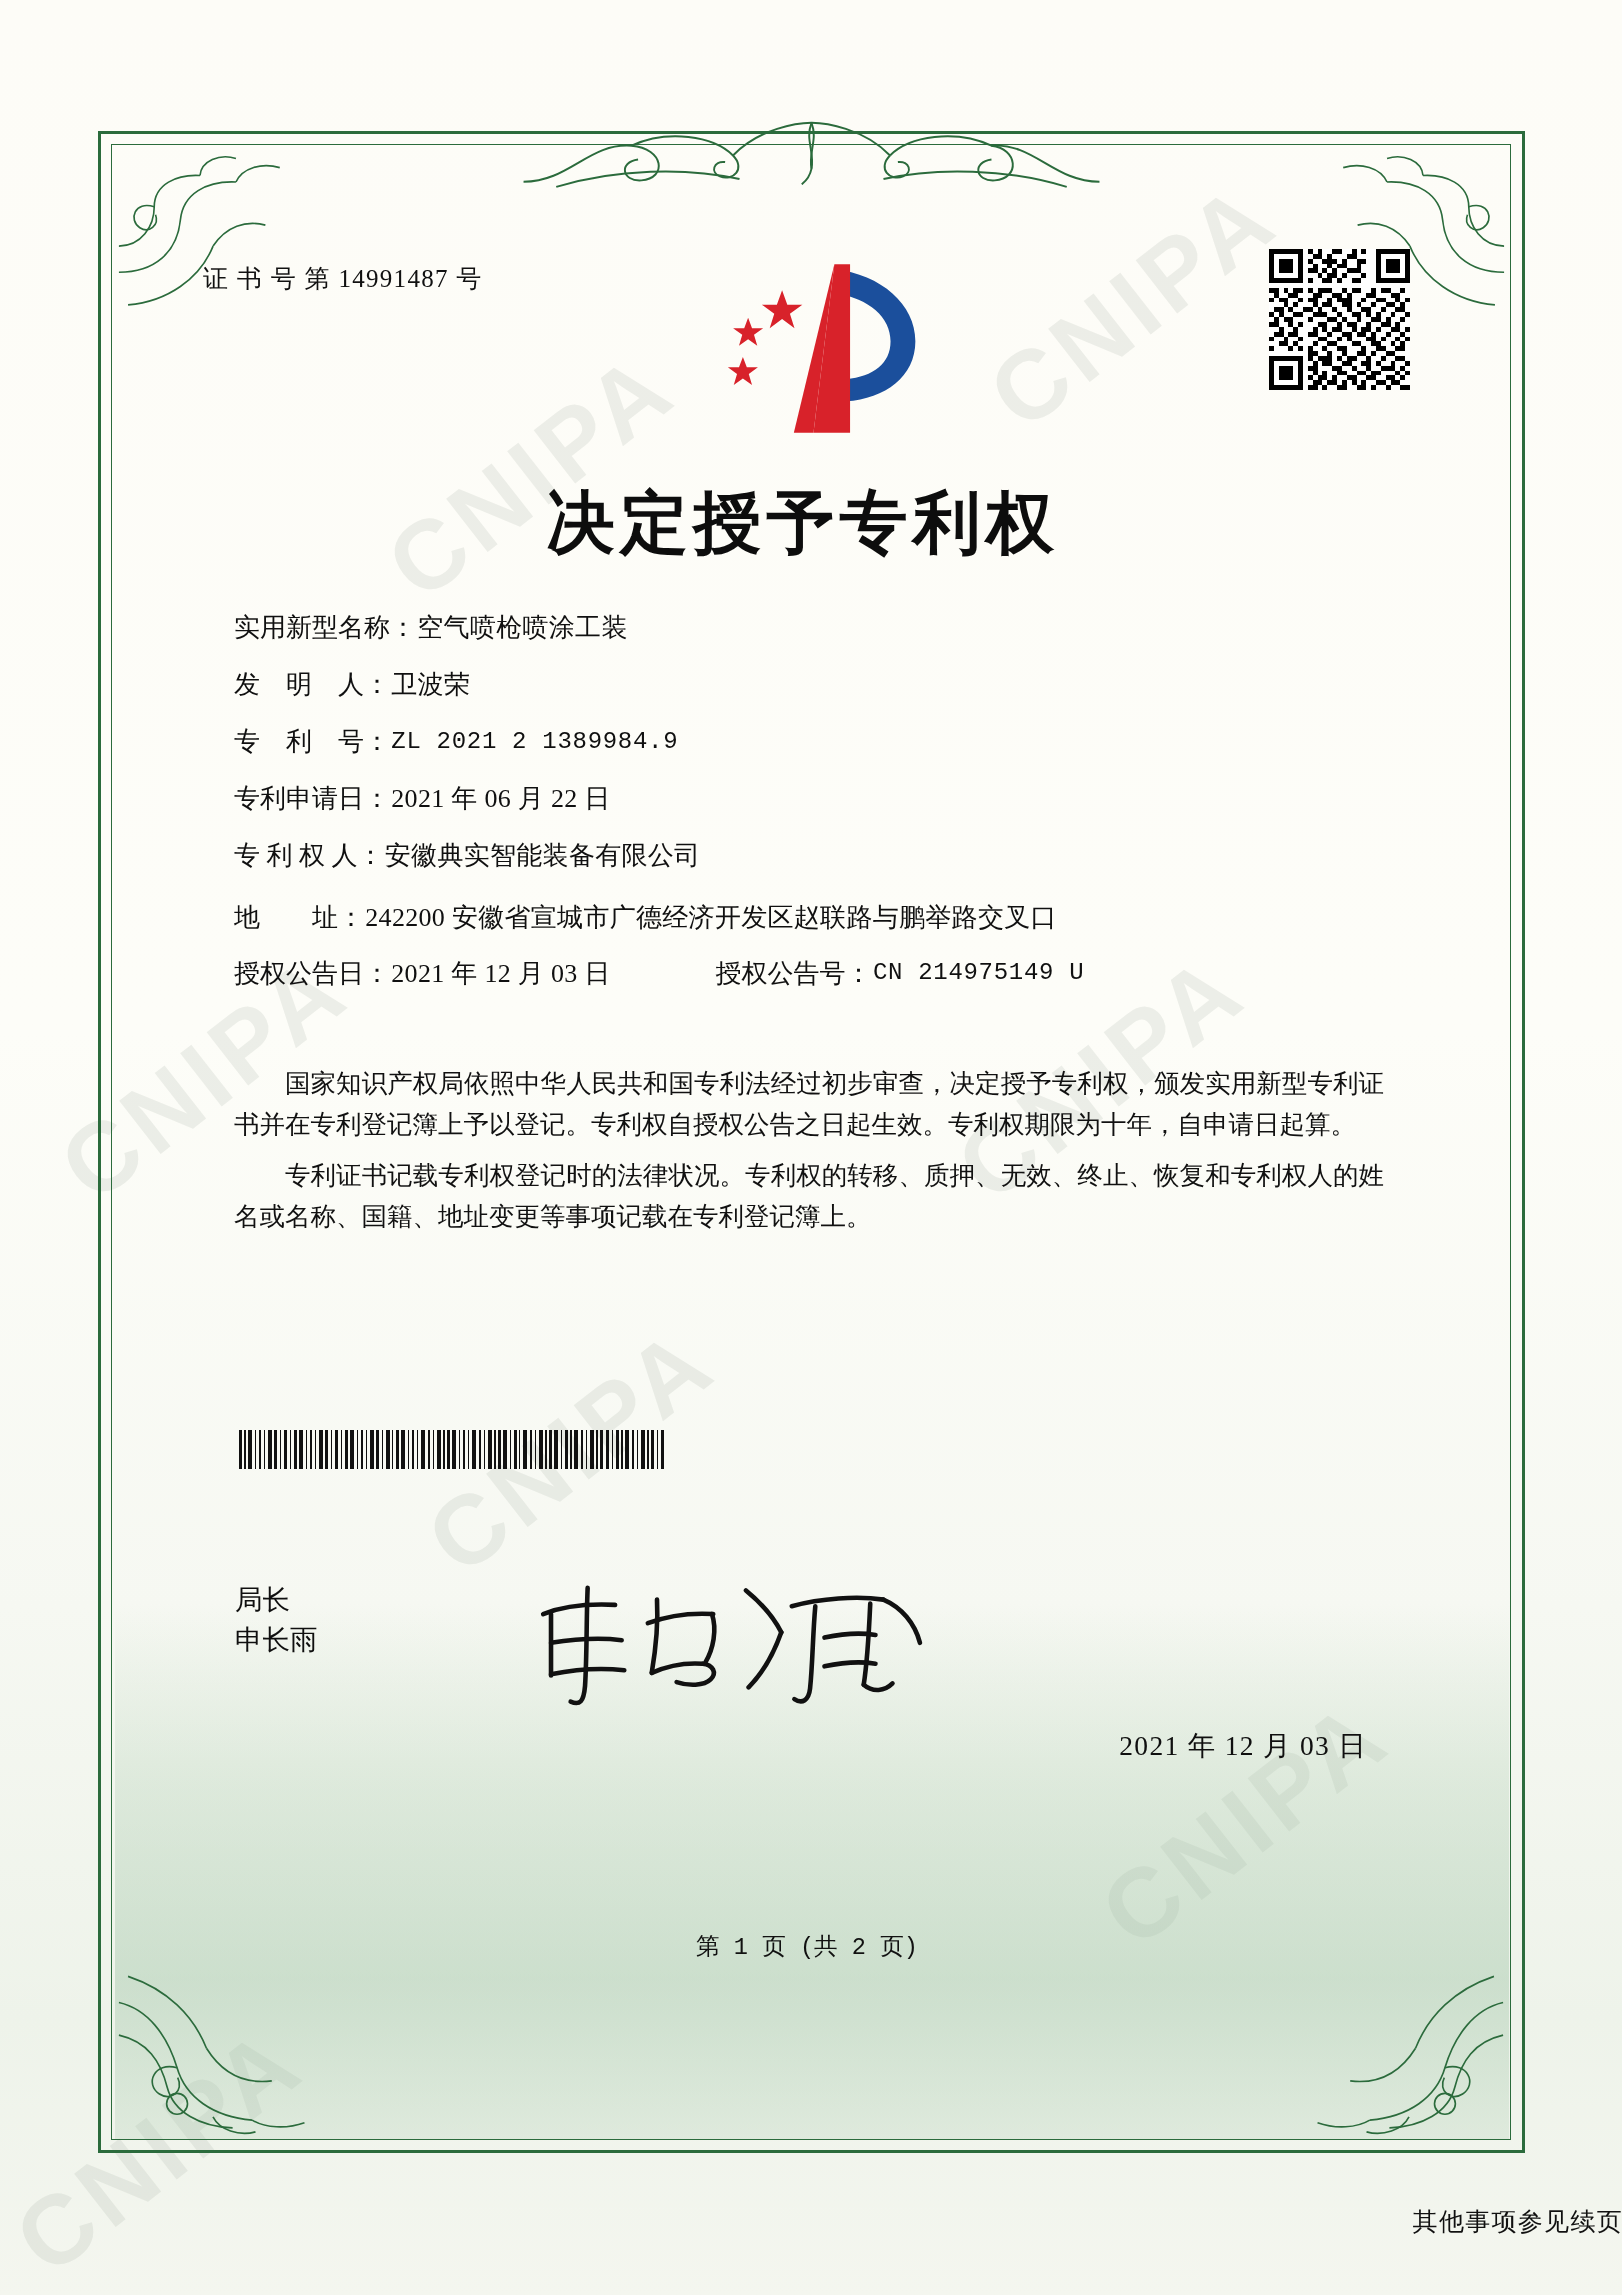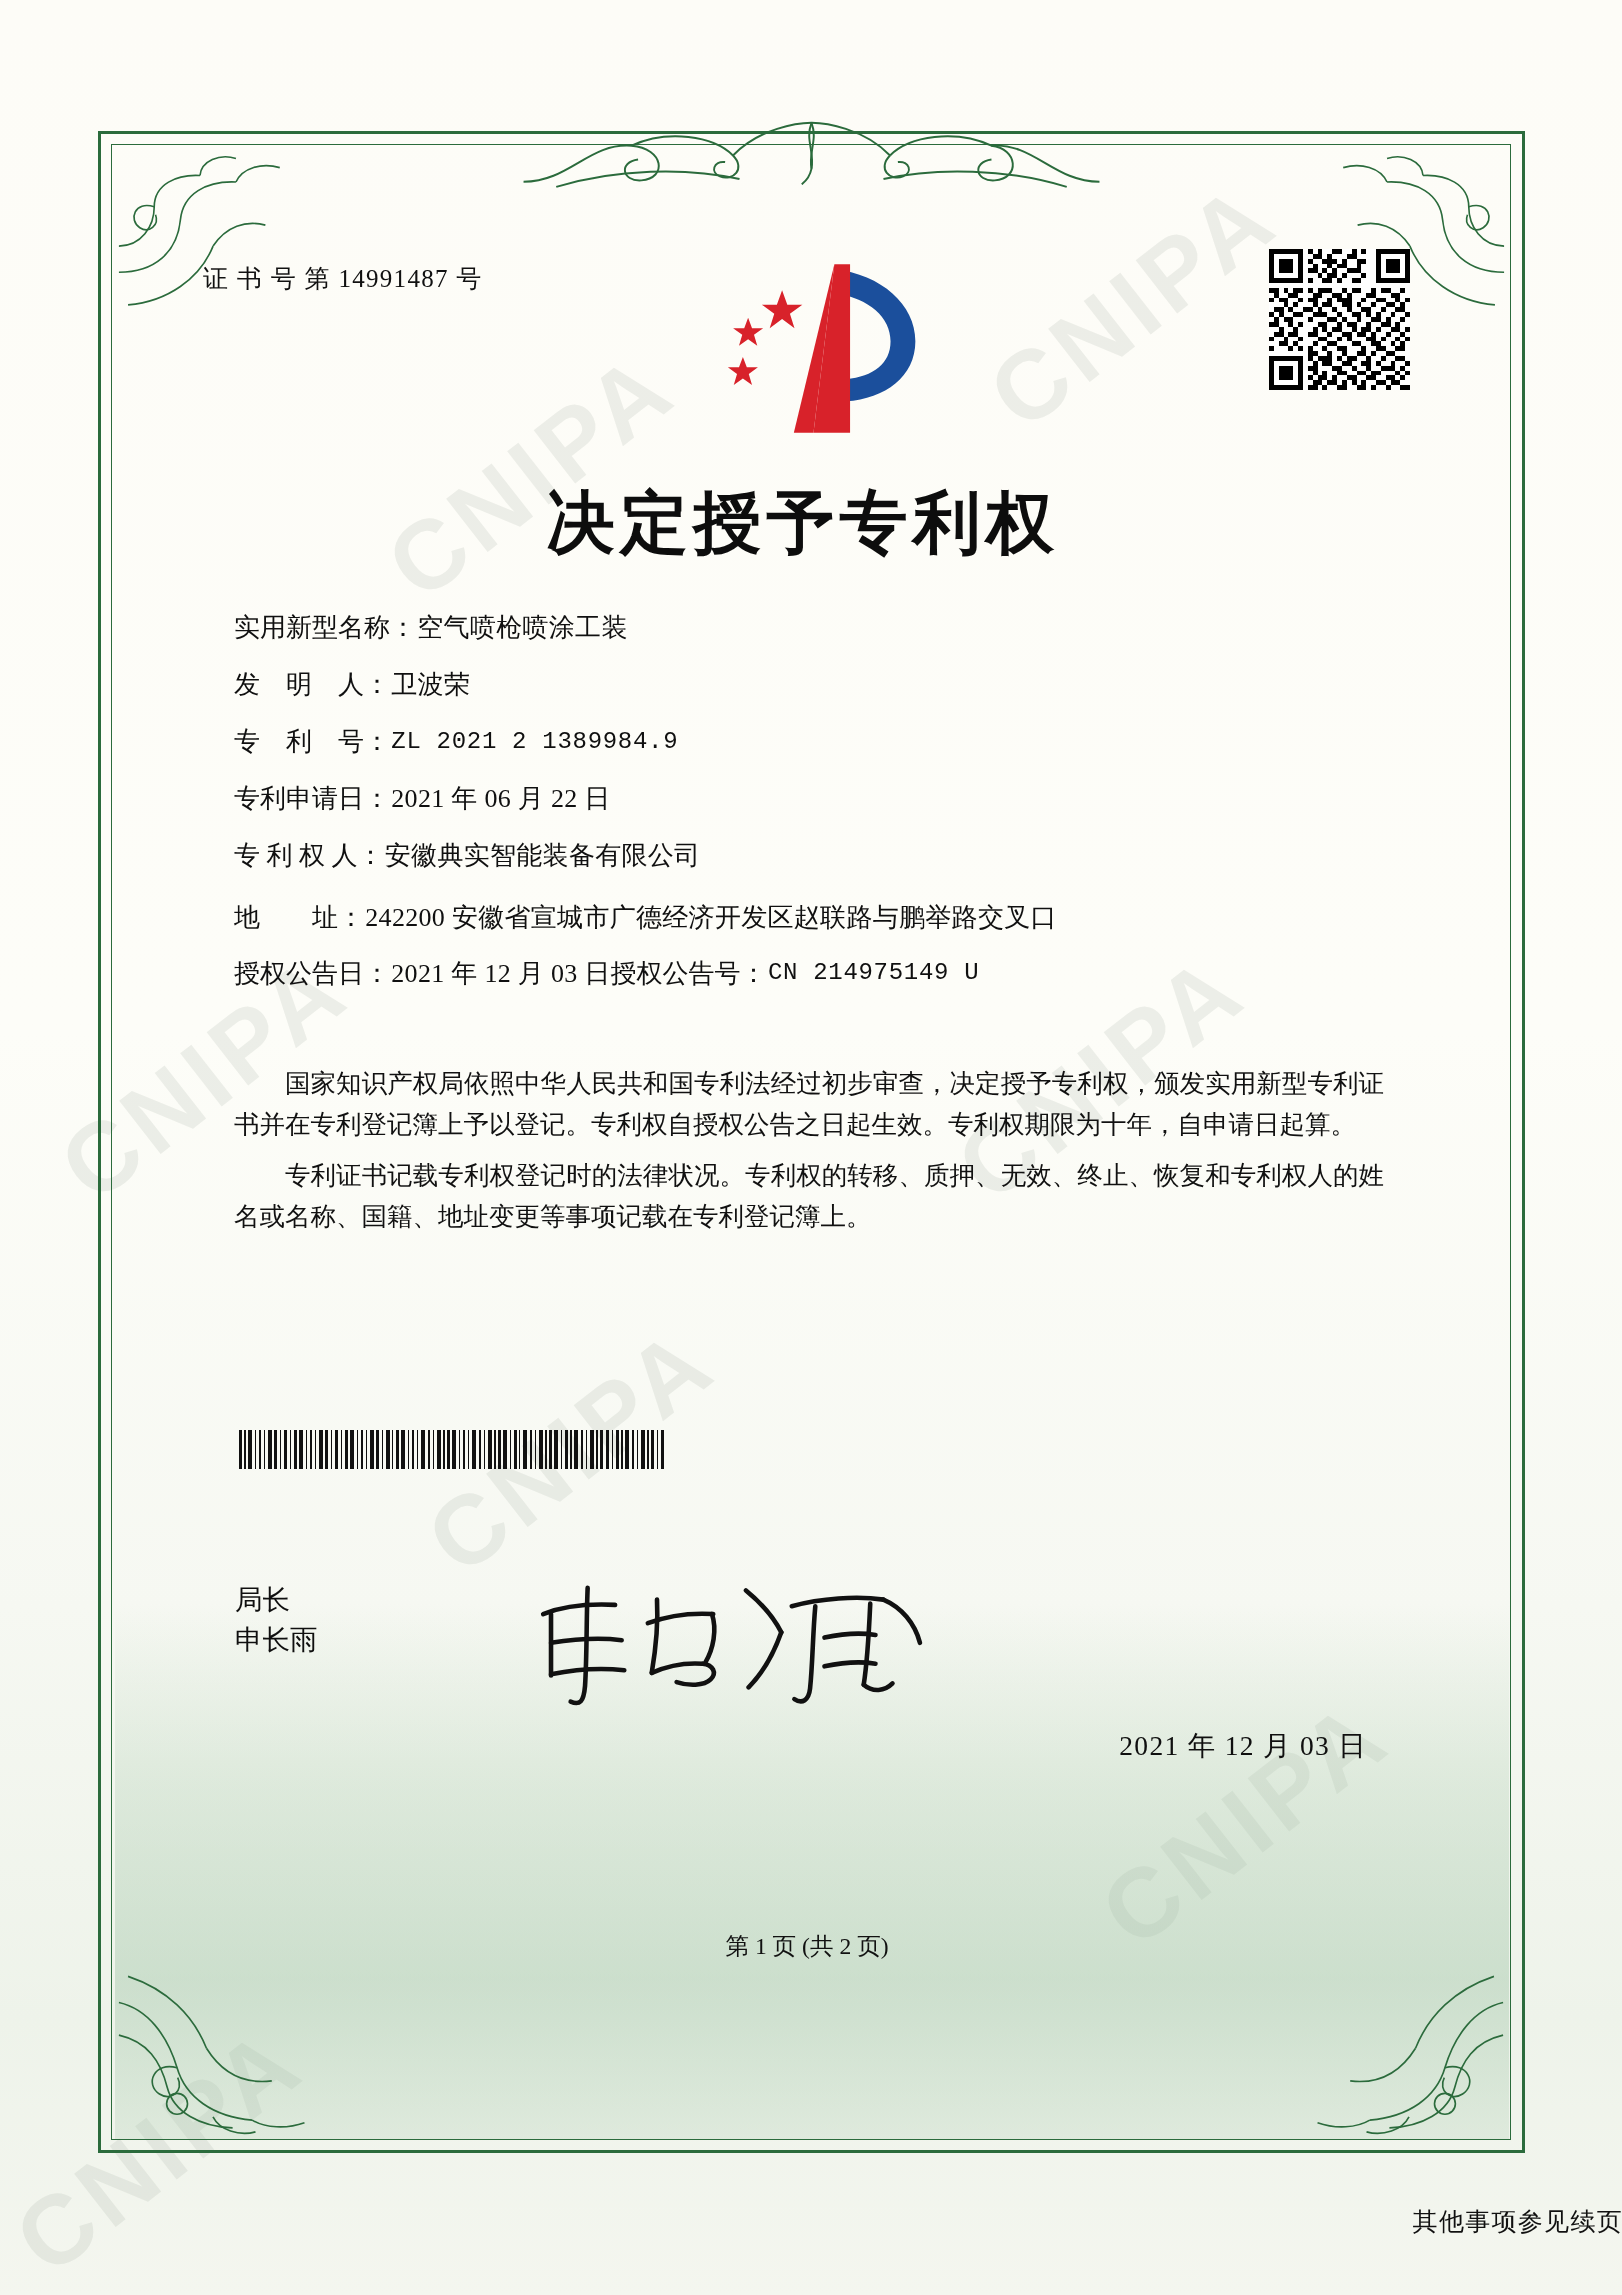--- a/index.html
+++ b/index.html
@@ -144,20 +144,21 @@
   .row-inline {
     display: flex;
     margin-bottom: 31px;
     align-items: flex-start;
   }
   .inline-left {
     flex: 0 0 auto;
     display: flex;
   }
   .inline-right {
+    margin-left: 105px;
     display: flex;
   }
 
   .paragraphs {
     position: absolute;
     left: 123px;
     right: 111px;
     top: 919px;
     font-size: 25.5px;
     line-height: 1.62;
@@ -204,20 +205,21 @@
   }
 
   .page-no {
     position: absolute;
     left: 8px;
     right: 0;
     top: 1786px;
     text-align: center;
     font-size: 23.6px;
     color: #111;
+    font-family: Liberation Mono, monospace;
   }
 
   .footer-note {
     position: absolute;
     left: 0;
     right: 0;
     top: 2205px;
     text-align: right;
     font-size: 25px;
     color: #111;

